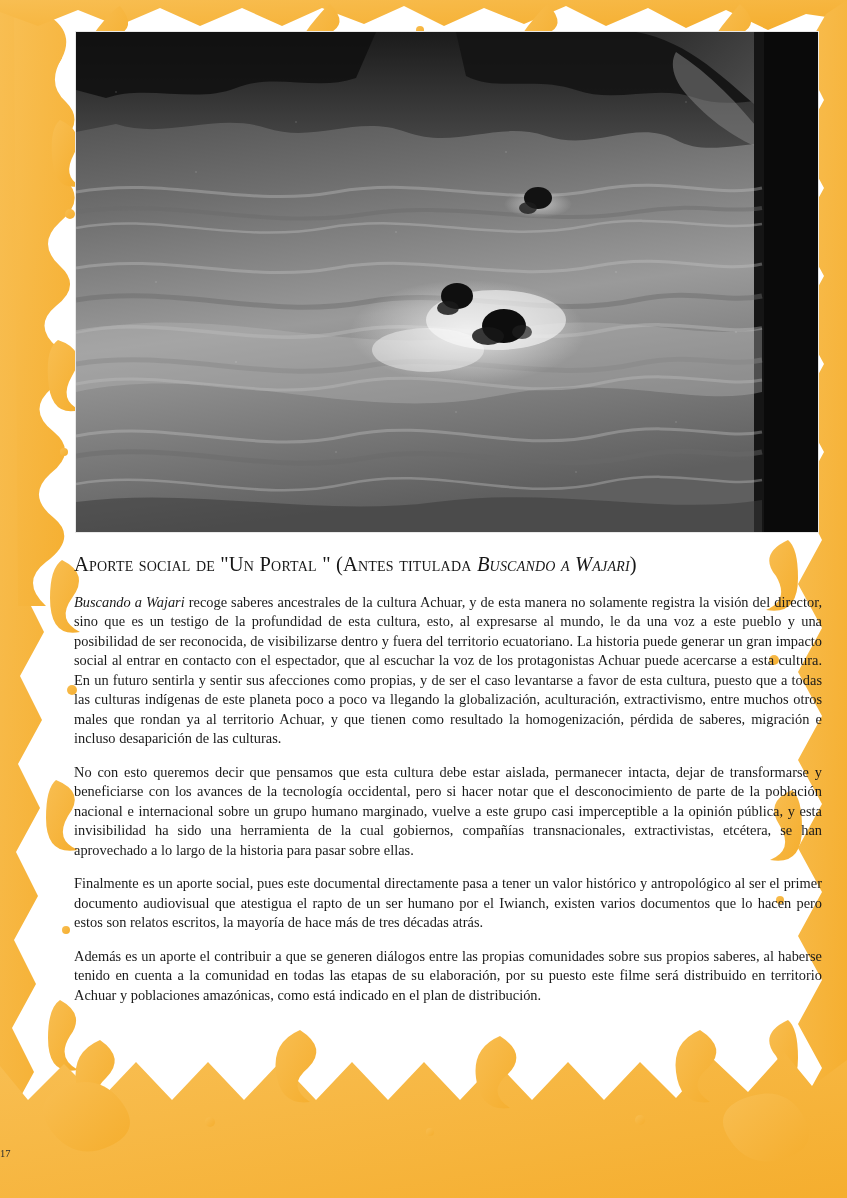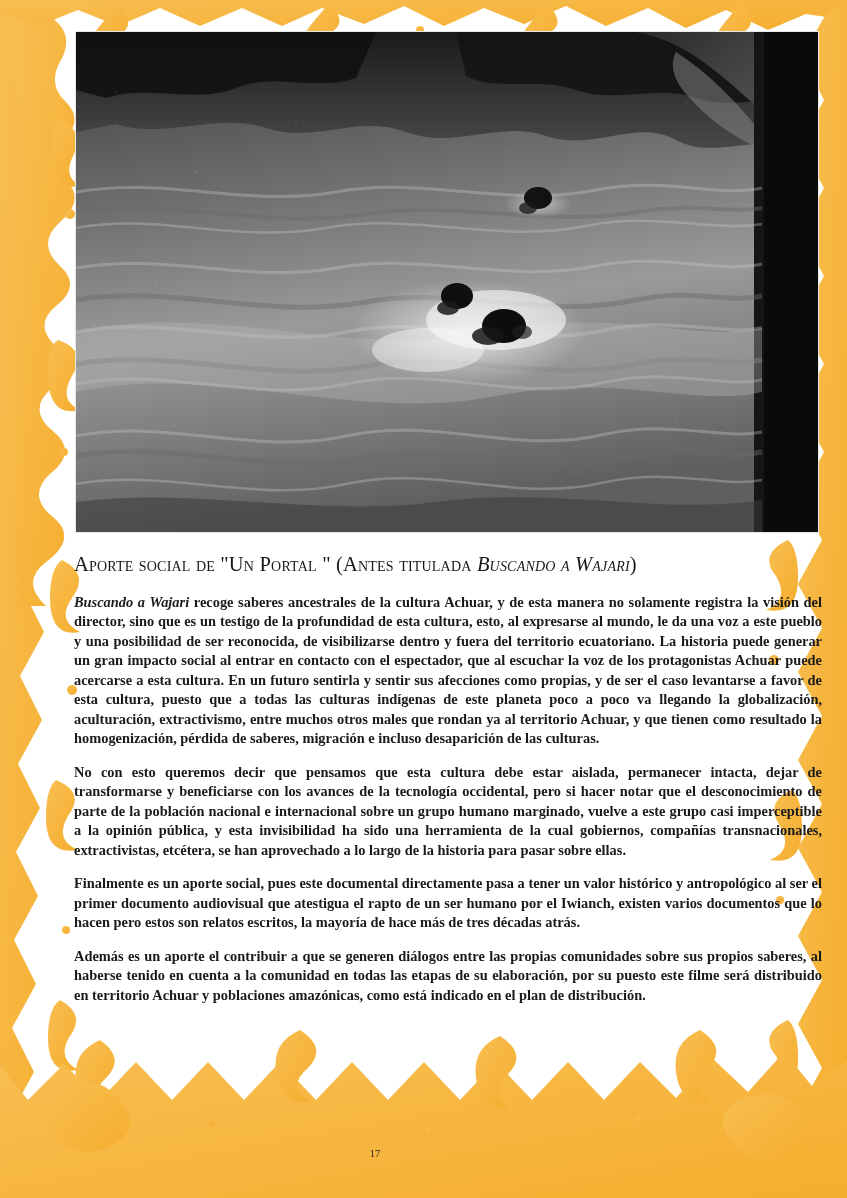--- a/index.html
+++ b/index.html
@@ -65,30 +65,29 @@
   h1#title .ital { font-style: italic; }
 
   .para {
     font-size: 14.4px;
     line-height: 1.355;
     color: #1a1a1a;
     text-align: justify;
     margin: 0 0 14px 0;
     -webkit-hyphens: none;
     hyphens: none;
-    font-weight: bold;
   }
   .para .ital { font-style: italic; }
 
   #page-number {
     position: absolute;
     left: 0;
     top: 1148px;
     width: 750px;
-    text-align: center;
+    text-align: left;
     font-size: 10.5px;
     color: #2b2b2b;
   }
 </style>
 </head>
 <body>
 
 <div id="page">
 
   <div class="splatter">

